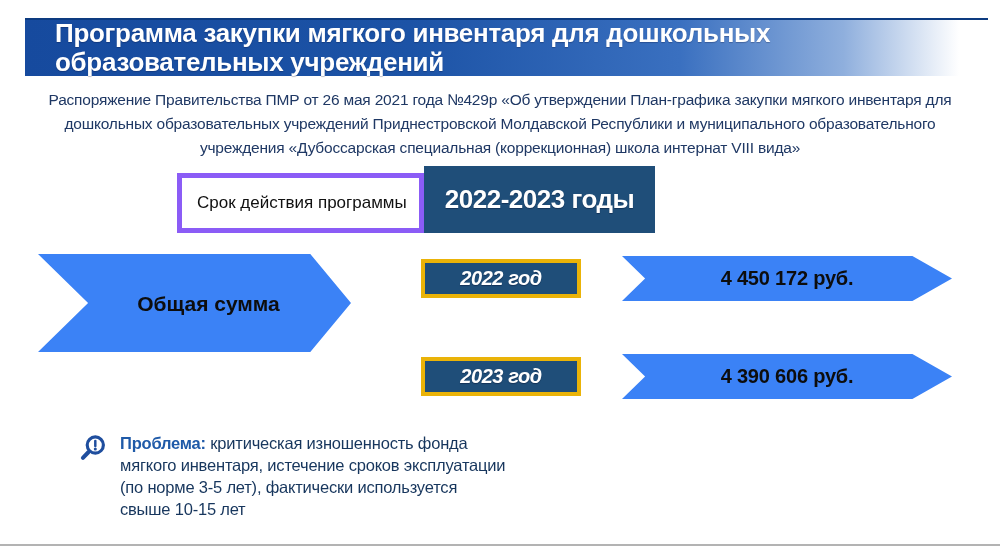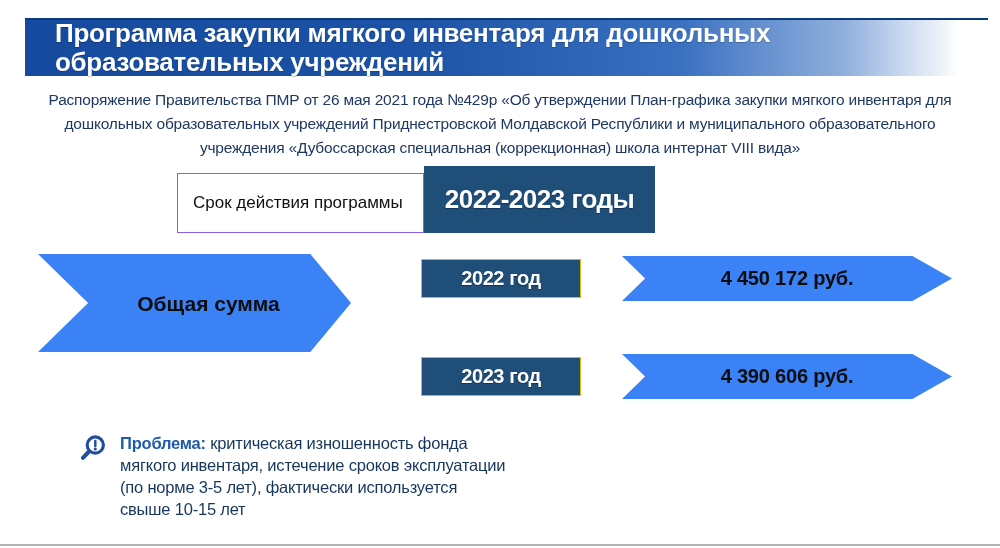--- a/index.html
+++ b/index.html
@@ -42,21 +42,21 @@
     font-size: 15.5px;
     line-height: 24px;
     letter-spacing: -0.2px;
   }
   
   .term-label-box {
     position: absolute;
     left: 177px; top: 173px;
     width: 247px; height: 60px;
     background: #ffffff;
-    border: 1px solid #8b5cf6;
+    border: 5px solid #8b5cf6;
     display: flex;
     align-items: center;
     padding-left: 15px;
     font-size: 17px;
     color: #101010;
   }
   .term-value-box {
     position: absolute;
     left: 424px; top: 166px;
     width: 231px; height: 67px;
@@ -96,29 +96,30 @@
     height: 45px;
     display: flex;
     justify-content: space-between;
     align-items: center;
   }
   .year-row.row-2022 { top: 256px; }
   .year-row.row-2023 { top: 354px; }
   .year-box {
     width: 160px; height: 39px;
     background: #1f4e79;
-    border: 1px solid #eab308;
+    border: 4px solid #eab308;
     display: flex;
     align-items: center;
     justify-content: center;
     color: #ffffff;
     font-weight: bold;
     font-size: 20px;
     letter-spacing: -0.4px;
     text-shadow: 0 1px 1px rgba(0,0,30,0.35);
+    font-style: italic;
   }
   .amount-chevron {
     width: 330px; height: 45px;
     clip-path: polygon(0 0, 88% 0, 100% 50%, 88% 100%, 0 100%, 7% 50%);
     font-weight: bold;
     font-size: 20px;
     color: #0d0d0d;
     letter-spacing: -0.2px;
   }
   

